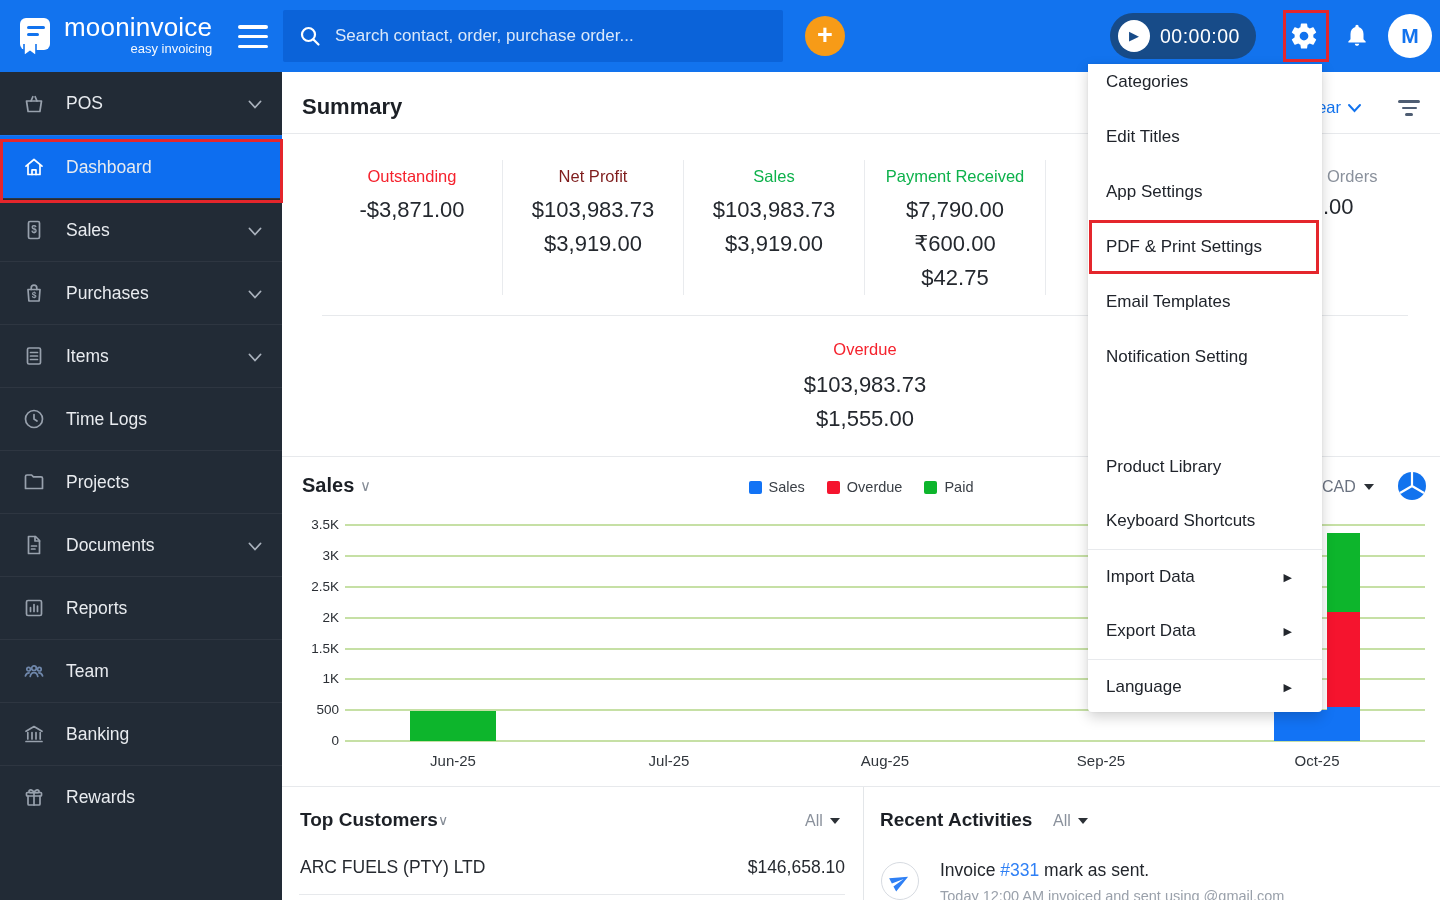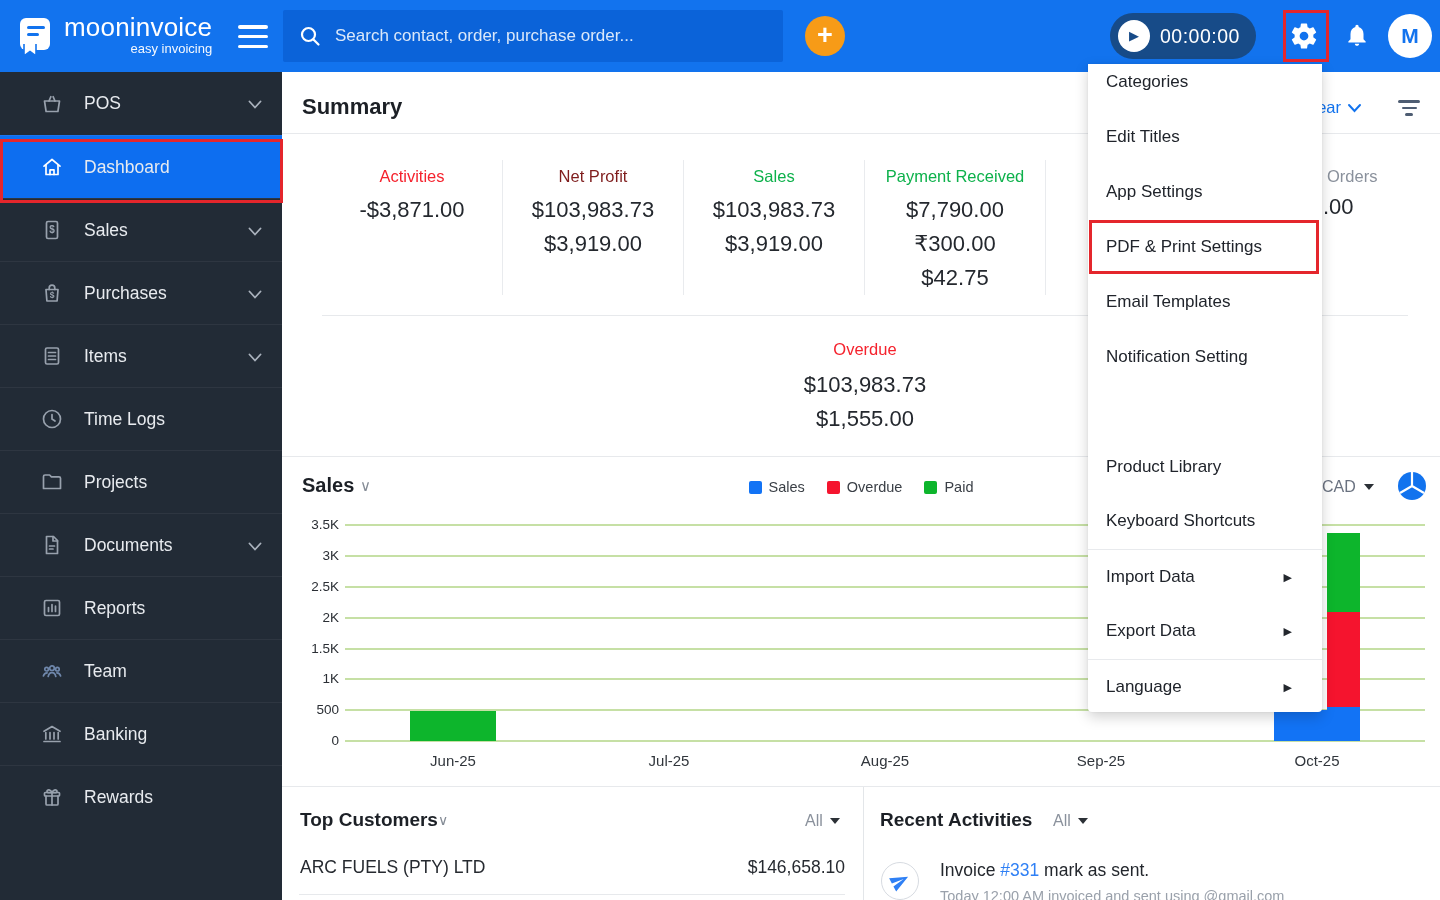--- a/index.html
+++ b/index.html
@@ -25,21 +25,21 @@
   #timer .play { width:32px; height:32px; margin-left:8px; border-radius:50%; background:#fff; color:#174b88; font-size:13px; text-align:center; line-height:32px; }
   #timer .time { color:#fff; font-size:19.5px; margin-left:10px; letter-spacing:.5px; }
   #gear { position:absolute; left:1289px; top:21px; cursor:pointer; }
   #bell { position:absolute; left:1344px; top:22px; cursor:pointer; }
   #avatar { position:absolute; left:1388px; top:14px; width:44px; height:44px; border-radius:50%; background:#fff; color:#1273ee; font-size:21px; font-weight:bold; text-align:center; line-height:44px; cursor:pointer; }
 
   .red-box { position:absolute; border:3px solid #e4262c; z-index:60; pointer-events:none; }
 
   
   #sidebar { position:absolute; left:0; top:72px; width:282px; height:828px; background:#222b36; z-index:10; }
-  .side-item { position:relative; height:63px; display:flex; align-items:center; padding-left:40px; color:#e8ebef; font-size:17.5px; cursor:pointer; border-top:1px solid rgba(255,255,255,.055);text-align:right; }
+  .side-item { position:relative; height:63px; display:flex; align-items:center; padding-left:22px; color:#e8ebef; font-size:17.5px; cursor:pointer; border-top:1px solid rgba(255,255,255,.055);text-align:right; }
   .side-item:first-child { border-top:none; }
   .side-item .ic { width:24px; height:24px; color:#98a1ad; margin-right:20px; flex:0 0 24px; }
   .side-item .chev { position:absolute; right:20px; color:#aab2bd; }
   .side-item.active { background:#0d6ef0; }
   .side-item.active .ic { color:#fff; }
   #dash-box { left:0; top:139px; width:283px; height:64px; }
   #get-help { position:absolute; left:20px; top:773px; width:242px; height:41px; background:#1273ee; border-radius:8px; color:#fff; font-size:17.5px; display:flex; align-items:center; justify-content:center; gap:10px; cursor:pointer; }
   #get-help .q { width:21px; height:21px; border:1.8px solid #fff; border-radius:50%; font-size:13.5px; line-height:18px; text-align:center; }
 
   
@@ -266,37 +266,37 @@
 </div>
 <div class="abs" id="filter-ic">
   <div style="width:22px;"></div>
     <div style="width:15px; margin-left:3.5px;"></div>
     <div style="width:8px; margin-left:7px;"></div>
 </div>
 <div class="hline" style="left:282px; top:133px; width:1158px;"></div>
 
 <div class="abs" id="stats">
     <div class="stat-col">
-      <div class="lbl" style="color:#f5222d">Activities</div>
+      <div class="lbl" style="color:#f5222d">Outstanding</div>
       <div class="val">-$3,871.00</div>
     </div>
     <div class="stat-col">
       <div class="lbl" style="color:#7f1d1d">Net Profit</div>
       <div class="val">$103,983.73</div>
       <div class="val">$3,919.00</div>
     </div>
     <div class="stat-col">
       <div class="lbl" style="color:#0db14b">Sales</div>
       <div class="val">$103,983.73</div>
       <div class="val">$3,919.00</div>
     </div>
     <div class="stat-col">
       <div class="lbl" style="color:#0db14b">Payment Received</div>
       <div class="val">$7,790.00</div>
-      <div class="val">₹300.00</div>
+      <div class="val">₹600.00</div>
       <div class="val">$42.75</div>
     </div>
   </div>
 <div class="abs" id="orders-lbl">Orders</div>
 <div class="abs" id="orders-val">.00</div>
 
 <div class="hline" style="left:322px; top:315px; width:1086px;"></div>
 <div class="abs" id="overdue">
   <div class="lbl">Overdue</div>
   <div class="val">$103,983.73</div>

